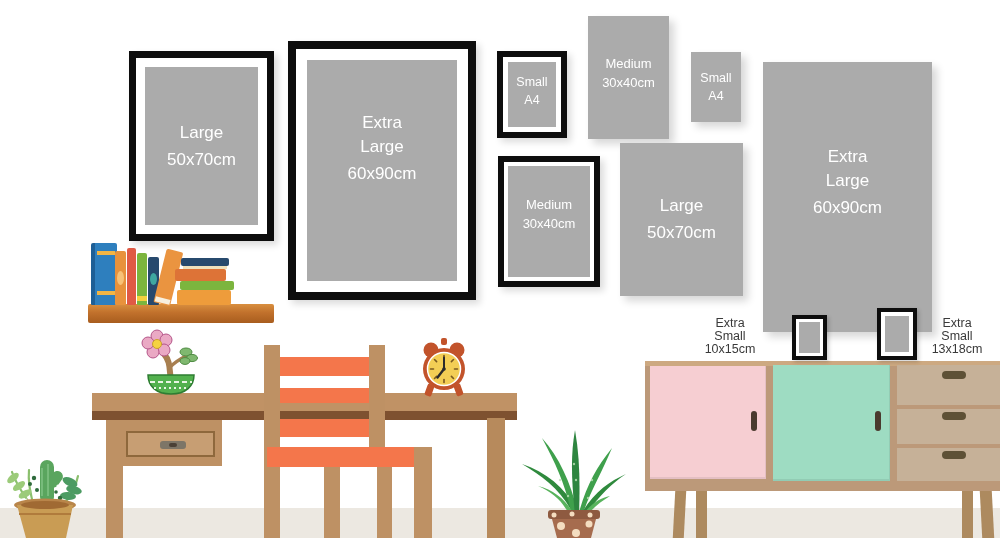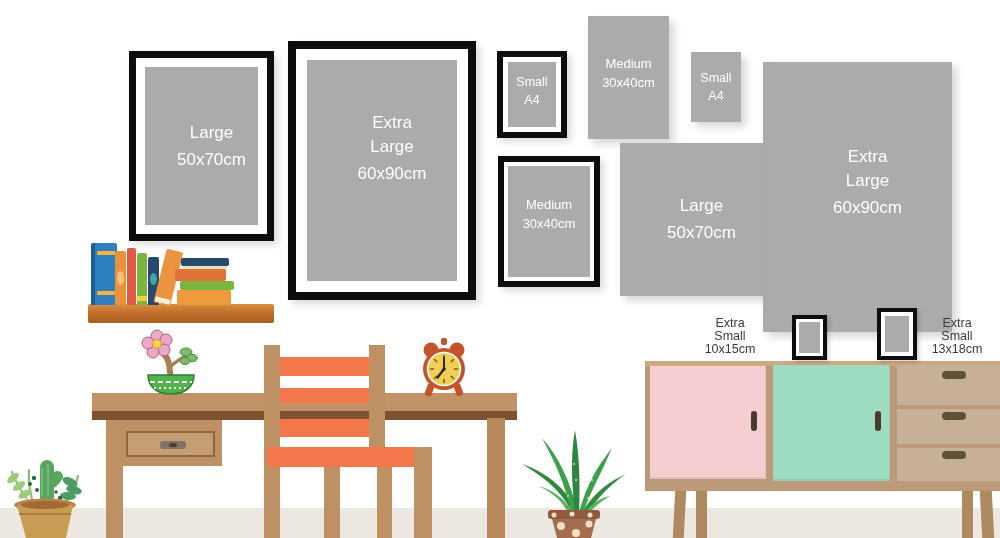--- a/index.html
+++ b/index.html
@@ -9,21 +9,21 @@
 
   
   .framed { position:absolute; box-sizing:border-box; background:#ffffff;
             border-style:solid; border-color:#0d0d0d;
             box-shadow:4px 4px 7px rgba(0,0,0,0.14); }
   .framed > .art { position:absolute; background:#ababab; display:flex; flex-direction:column;
                    align-items:center; justify-content:center; text-align:center; color:#fff; }
   .print  { position:absolute; background:#ababab; box-shadow:5px 5px 8px rgba(0,0,0,0.16);
             display:flex; flex-direction:column; align-items:center; justify-content:center;
             text-align:center; color:#fff; }
-  .t17 { font-size:17px; line-height:24px;padding-left:20px; }
+  .t17 { font-size:17px; line-height:24px; }
   .t13 { font-size:13px; line-height:19px; }
   .t12 { font-size:12.5px; line-height:18px; }
   .gap-top { margin-top:3px; }
 
   #frame-large { left:129px; top:51px; width:145px; height:190px; border-width:7px; }
   #frame-large .art { inset:9px; }
   #frame-xl { left:288px; top:41px; width:188px; height:259px; border-width:8px; }
   #frame-xl .art { inset:11px; padding-bottom:44px; }
   #frame-small-a4 { left:497px; top:51px; width:70px; height:87px; border-width:6px; }
   #frame-small-a4 .art { inset:5px; padding-bottom:8px; }

